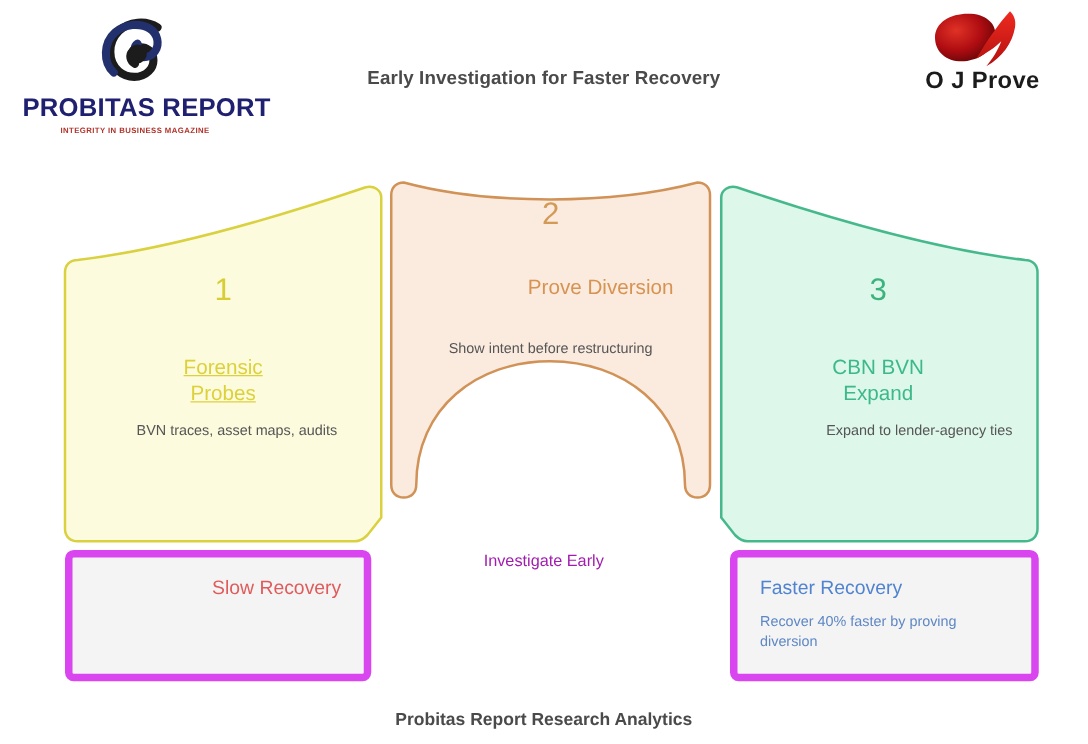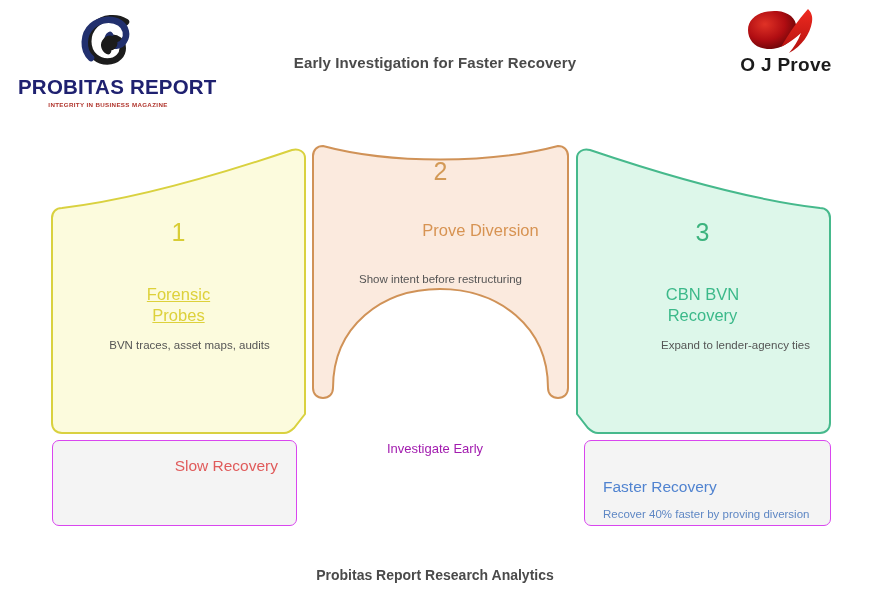--- a/index.html
+++ b/index.html
@@ -48,29 +48,29 @@
   #p1-sub{left:52px;top:212px;width:275px;}
   #p2-num{left:313px;top:33px;width:255px;color:#d39a57;}
   #p2-title{left:313px;top:94px;width:255px;color:#d79352;margin-left:40px;}
   #p2-sub{left:313px;top:129px;width:255px;margin-top:17px;}
   #p3-num{left:575px;top:94px;width:255px;color:#3cb37e;}
   #p3-title{left:575px;top:158px;width:255px;color:#3cb98a;}
   #p3-sub{left:608px;top:212px;width:255px;}
 
   
   .card{
-    position:absolute;top:440px;height:86px;
-    background:#f4f4f4;border:1px solid #d946ef;border-radius:7px;
+    position:absolute;top:440px;height:105px;
+    background:#f4f4f4;border:6px solid #d946ef;border-radius:7px;
     box-sizing:border-box;padding:16px 18px;
   }
   #card-left{left:52px;width:245px;text-align:right;}
   #card-right{left:584px;width:247px;text-align:left;}
   .card-title{font-size:15.5px;font-weight:400;line-height:1.2;}
   #card-left .card-title{color:#e05b5b;}
-  #card-right .card-title{color:#5083d0;margin-top:21px;}
+  #card-right .card-title{color:#5083d0;}
   .card-sub{font-size:11.5px;line-height:1.42;margin-top:9px;}
   #card-left .card-sub{color:#d36a6a;}
   #card-right .card-sub{color:#5e87c4;}
 
   .center-caption{
     position:absolute;left:310px;top:441px;width:250px;text-align:center;
     font-size:13px;color:#a21caf;font-weight:400;
   }
 
   .footer{
@@ -161,21 +161,21 @@
     </div>
     <div class="panel-text panel-sub" id="p1-sub">BVN traces, asset maps, audits</div>
 
     <div class="panel-text panel-num" id="p2-num">2</div>
     <div class="panel-text panel-title" id="p2-title">Prove Diversion</div>
     <div class="panel-text panel-sub" id="p2-sub">Show intent before restructuring</div>
 
     <div class="panel-text panel-num" id="p3-num">3</div>
     <div class="panel-text panel-title" id="p3-title">
       <div>CBN BVN</div>
-      <div>Recovery</div>
+      <div>Expand</div>
     </div>
     <div class="panel-text panel-sub" id="p3-sub">Expand to lender-agency ties</div>
   </div>
 
   <div class="card" id="card-left">
     <div class="card-title">Slow Recovery</div>
   </div>
 
   <div class="center-caption">Investigate Early</div>
 

